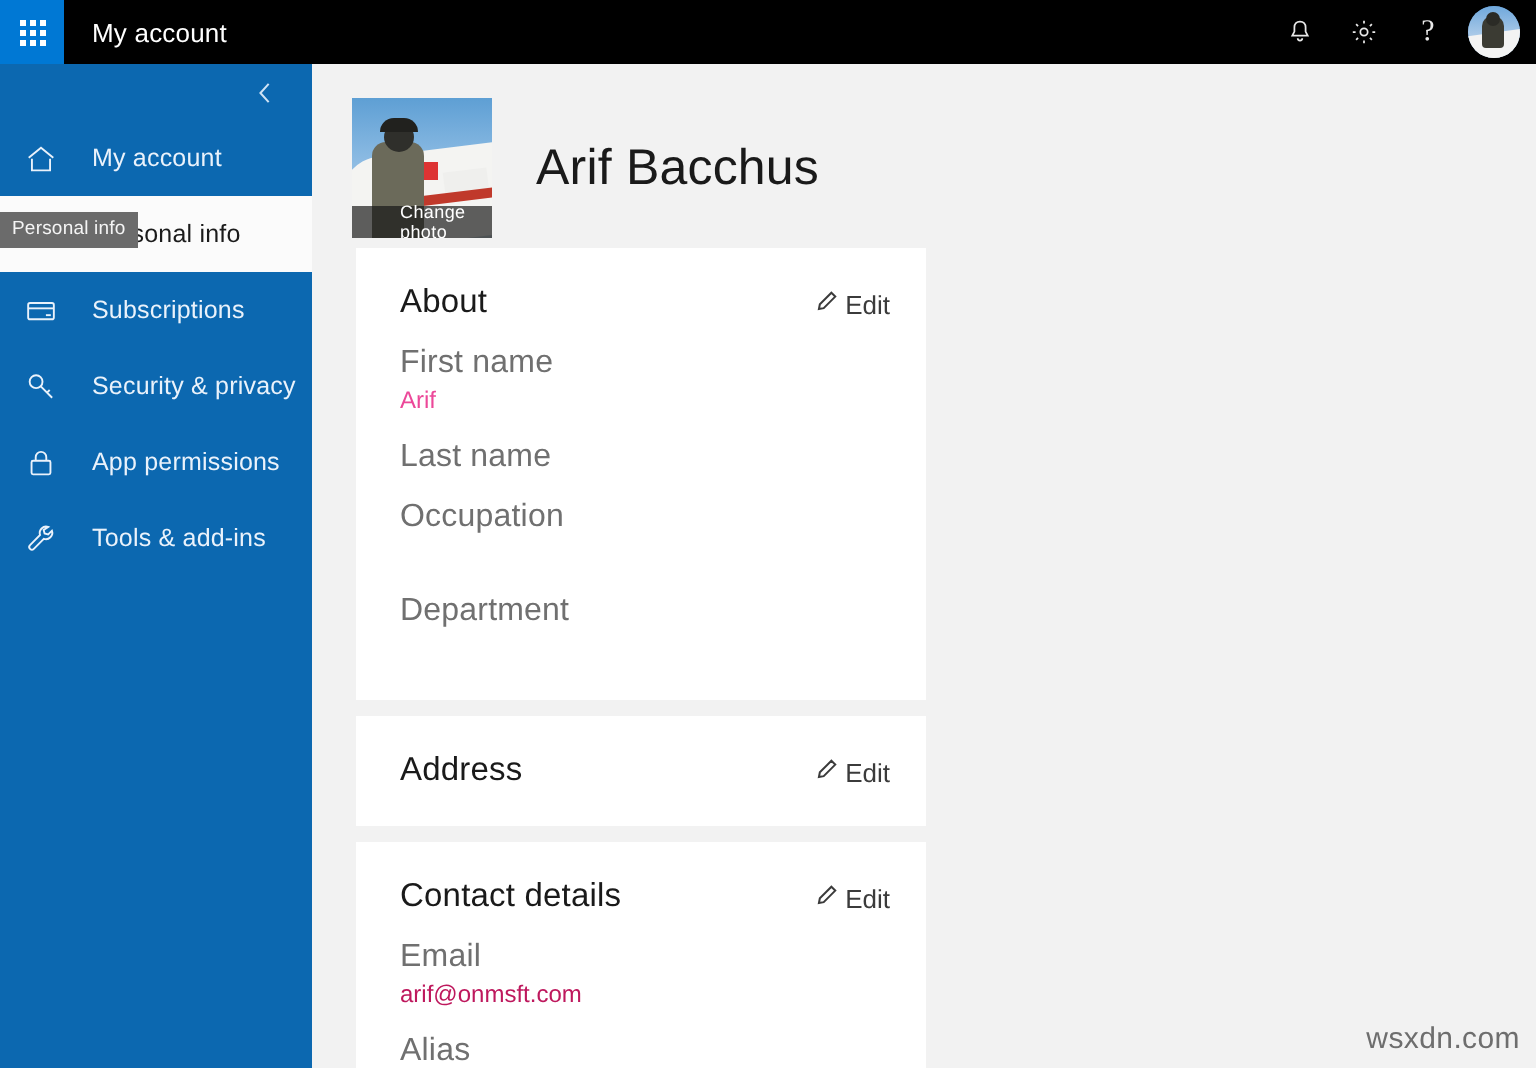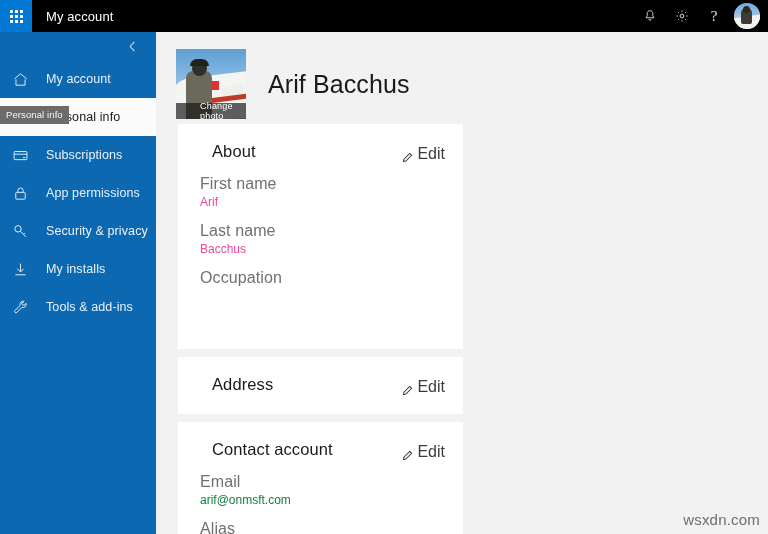--- a/index.html
+++ b/index.html
@@ -91,31 +91,31 @@
   .ph-tail { position: absolute; right: 2px; top: 36px; width: 22px; height: 12px; background: #efefed; transform: rotate(-7deg); }
   .ph-label {
     position: absolute; left: 0; bottom: 0; width: 100%; height: 16px;
     background: rgba(20,20,20,.68); color: #fff; font-size: 9px;
     display: flex; align-items: center; justify-content: center; letter-spacing: .2px; padding-left: 24px;
   }
   .profile-name { font-size: 25px; color: #1a1a1a; margin-left: 22px; font-weight: 400; letter-spacing: .1px; }
 
   .cards { padding-left: 22px; }
   .card { width: 285px; background: #fff; padding: 18px 18px 18px 22px; position: relative; margin-bottom: 8px; }
-  .card-head { display: flex; align-items: flex-start; justify-content: space-between; margin-left: 12px; }
+  .card-head { display: flex; align-items: flex-start; justify-content: space-between; }
   .card-title { font-size: 16.5px; color: #1a1a1a; font-weight: 400; letter-spacing: .1px; }
   .edit-link {
-    display: flex; align-items: flex-end; gap: 4px; color: #3b3b3b; font-size: 16px;
+    display: flex; align-items: flex-start; gap: 4px; color: #3b3b3b; font-size: 13px;
     padding-top: 3px; white-space: nowrap;
   }
   .edit-link svg { display: block; }
   .field { margin-top: 12px; }
   .field-label { font-size: 16px; color: #707070; letter-spacing: .1px; }
   .field-value { font-size: 12px; color: #ec4899; margin-top: 2px; min-height: 15px; }
-  .field-value.link { color: #15803d; }
+  .field-value.link { color: #be185d; }
   .empty-note { font-size: 11.5px; color: #444; margin-top: 14px; }
 
   .tooltip {
     position: absolute; left: 0px; top: 106px; background: #6b6b6b; color: #f5f5f5;
     font-size: 9.5px; padding: 3px 6px 4px 6px; z-index: 35; white-space: nowrap;
     letter-spacing: .1px;
   }
   .watermark {
     position: absolute; right: 8px; bottom: 6px; font-size: 15px; color: #6e6e6e;
     z-index: 45; letter-spacing: .2px;
@@ -202,48 +202,38 @@
           <path d="M2.2 7.6h13.6"></path>
           <path d="M11.6 11.2h2.6"></path>
         </svg>
       </span>
       <span class="nav-label">Subscriptions</span>
     </div>
 
     <div class="nav-item">
       <span class="nav-ico">
         <svg width="17" height="17" viewBox="0 0 18 18" fill="none" stroke="#eaf2fb" stroke-width="1">
-          <rect x="4" y="7.8" width="10" height="7.2" rx="0.8"></rect>
-          <path d="M6.2 7.8V5.9a2.8 2.8 0 0 1 5.6 0v1.9"></path>
-        </svg>
-      </span>
-      <span class="nav-label">App permissions</span>
-    </div>
-
-    <div class="nav-item">
-      <span class="nav-ico">
-        <svg width="17" height="17" viewBox="0 0 18 18" fill="none" stroke="#eaf2fb" stroke-width="1">
           <circle cx="6.4" cy="6.2" r="3.4"></circle>
           <path d="M8.9 8.7l6 6"></path>
           <path d="M12.2 12l1.4-1.4"></path>
         </svg>
       </span>
       <span class="nav-label">Security &amp; privacy</span>
     </div>
 
     <div class="nav-item">
       <span class="nav-ico">
         <svg width="17" height="17" viewBox="0 0 18 18" fill="none" stroke="#eaf2fb" stroke-width="1">
-          <path d="M9 2.8v8.6"></path>
-          <path d="M5.6 8.2L9 11.6l3.4-3.4"></path>
-          <path d="M3.6 14.6h10.8"></path>
-        </svg>
-      </span>
-      <span class="nav-label">My installs</span>
-    </div>
+          <rect x="4" y="7.8" width="10" height="7.2" rx="0.8"></rect>
+          <path d="M6.2 7.8V5.9a2.8 2.8 0 0 1 5.6 0v1.9"></path>
+        </svg>
+      </span>
+      <span class="nav-label">App permissions</span>
+    </div>
+
 
     <div class="nav-item">
       <span class="nav-ico">
         <svg width="17" height="17" viewBox="0 0 18 18" fill="none" stroke="#eaf2fb" stroke-width="1">
           <path d="M12.8 2.6a3.4 3.4 0 0 0-4.3 4.3L3.2 12.2a1.4 1.4 0 0 0 2 2l5.3-5.3a3.4 3.4 0 0 0 4.3-4.3l-2 2-1.9-.5-.5-1.9z"></path>
         </svg>
       </span>
       <span class="nav-label">Tools &amp; add-ins</span>
     </div>
   </div>
@@ -278,48 +268,48 @@
             </span>
             <span>Edit</span>
           </div>
         </div>
         <div class="field">
           <div class="field-label">First name</div>
           <div class="field-value">Arif</div>
         </div>
         <div class="field">
           <div class="field-label">Last name</div>
-          <div class="field-value">Bacchus</div>
         </div>
         <div class="field">
           <div class="field-label">Occupation</div>
           <div class="field-value"></div>
         </div>
         <div class="field">
+          <div class="field-label">Department</div>
           <div class="field-value"></div>
         </div>
       </div>
 
       <div class="card">
         <div class="card-head">
           <div class="card-title">Address</div>
           <div class="edit-link">
             <span>
               <svg width="11" height="11" viewBox="0 0 12 12" fill="none" stroke="#3b3b3b" stroke-width="1.1">
                 <path d="M8.4 1.5l2.1 2.1-6.3 6.3-2.6.5.5-2.6z"></path>
               </svg>
             </span>
             <span>Edit</span>
           </div>
         </div>
       </div>
 
       <div class="card">
         <div class="card-head">
-          <div class="card-title">Contact account</div>
+          <div class="card-title">Contact details</div>
           <div class="edit-link">
             <span>
               <svg width="11" height="11" viewBox="0 0 12 12" fill="none" stroke="#3b3b3b" stroke-width="1.1">
                 <path d="M8.4 1.5l2.1 2.1-6.3 6.3-2.6.5.5-2.6z"></path>
               </svg>
             </span>
             <span>Edit</span>
           </div>
         </div>
         <div class="field">

